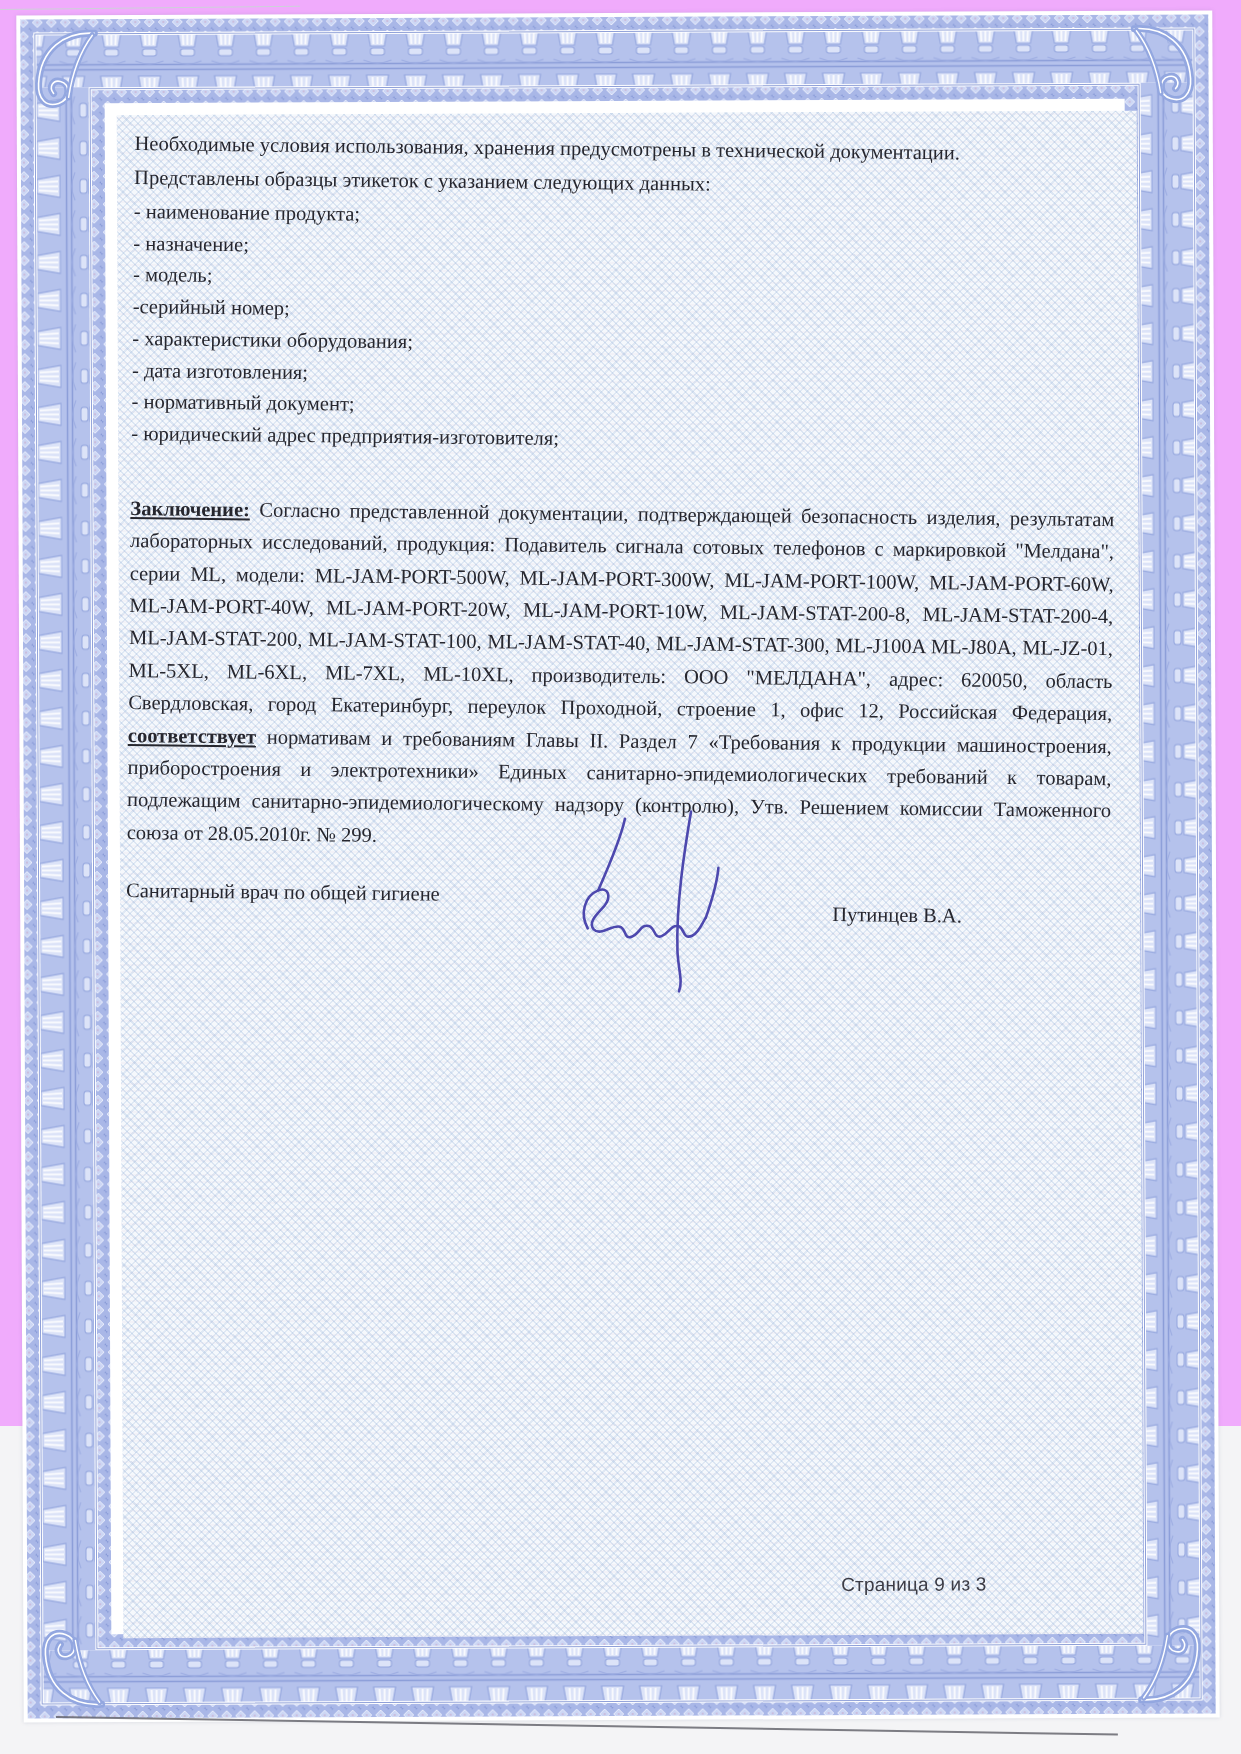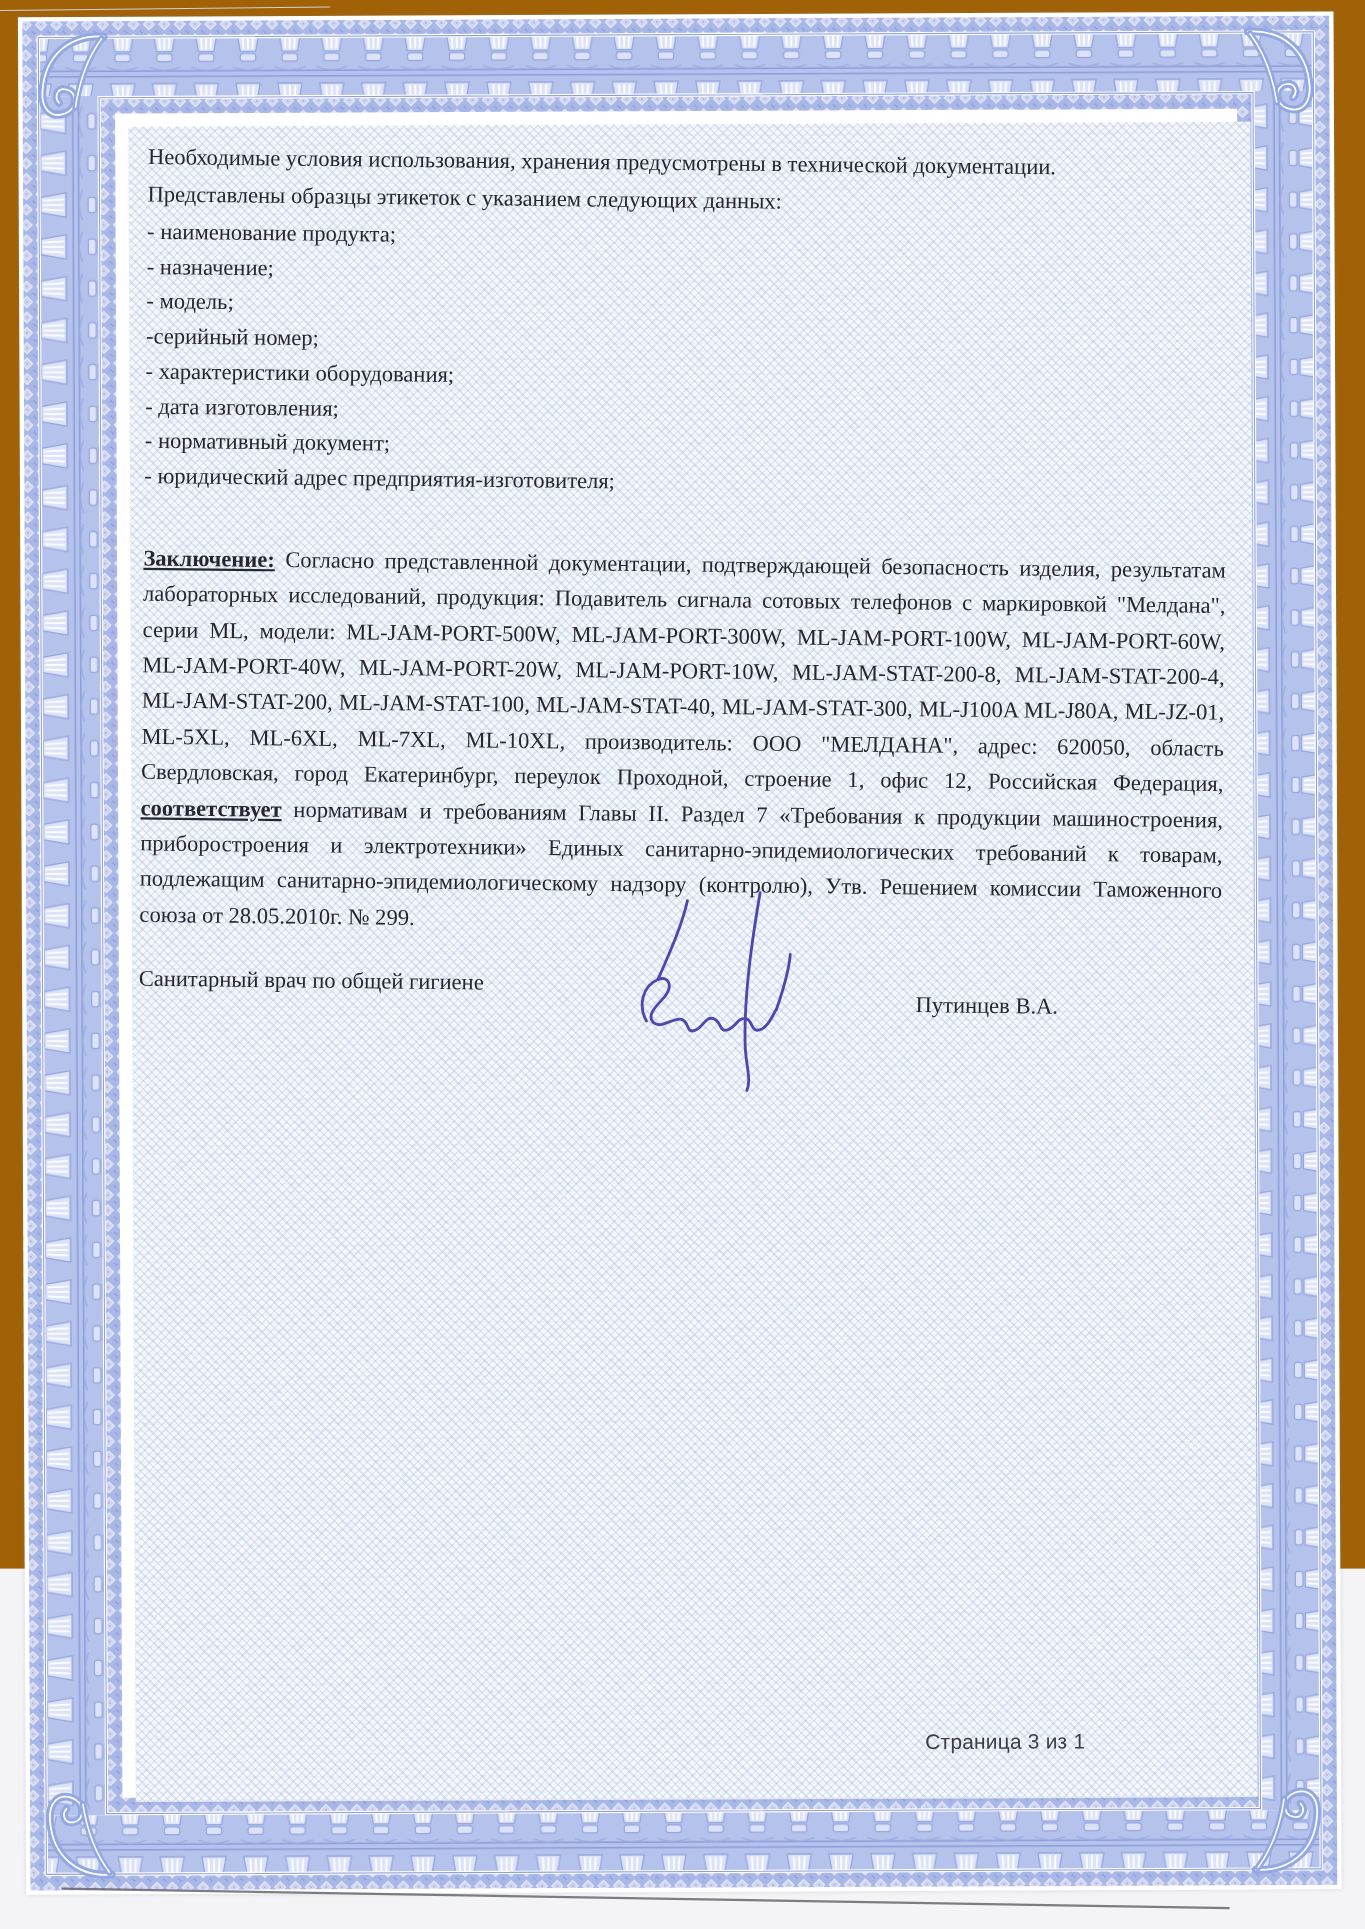--- a/index.html
+++ b/index.html
@@ -4,21 +4,21 @@
 <style>
   html,body{margin:0;padding:0;}
   body{
     width:1241px;height:1754px;
     background:#f4f4f6;
     overflow:hidden;
     font-family:"Liberation Serif", serif;
   }
   .scan{
     position:relative;width:1241px;height:1426px;
-    background:#a16207;
+    background:#f0abfc;
   }
   
   .frame{
     position:absolute;left:20px;top:13px;width:1196px;height:1707px;
     background:#ffffff;
     transform:rotate(-0.25deg);
     transform-origin:50% 50%;
     box-shadow:0 0 4px rgba(120,130,160,.25);
   }
   .frame > svg.border-art{position:absolute;left:0;top:0;}
@@ -167,18 +167,18 @@
               <path d="M34 128 C26 114 30 96 44 90 C54 86 58 96 50 106 C43 114 34 122 40 129 C47 136 58 124 66 126 C73 128 70 139 78 136 C86 133 87 123 95 125 C102 127 100 138 108 135 C116 132 117 123 125 125 C131 127 129 139 139 134 C146 130 148 122 152 116"></path>
               <path d="M44 90 C56 62 66 38 70 18"></path>
               <path d="M136 10 C130 48 122 102 124 150 C125 168 130 180 126 190"></path>
               <path d="M152 116 C158 98 163 80 164 66"></path>
             </g>
           </svg>
         </div>
 
       </div>
 
-      <div class="footer-label">Страница 3 из 1</div>
+      <div class="footer-label">Страница 9 из 3</div>
     </div>
   </div>
 
   <div class="edge-line-bottom"></div>
 </div>
 
 </body></html>

